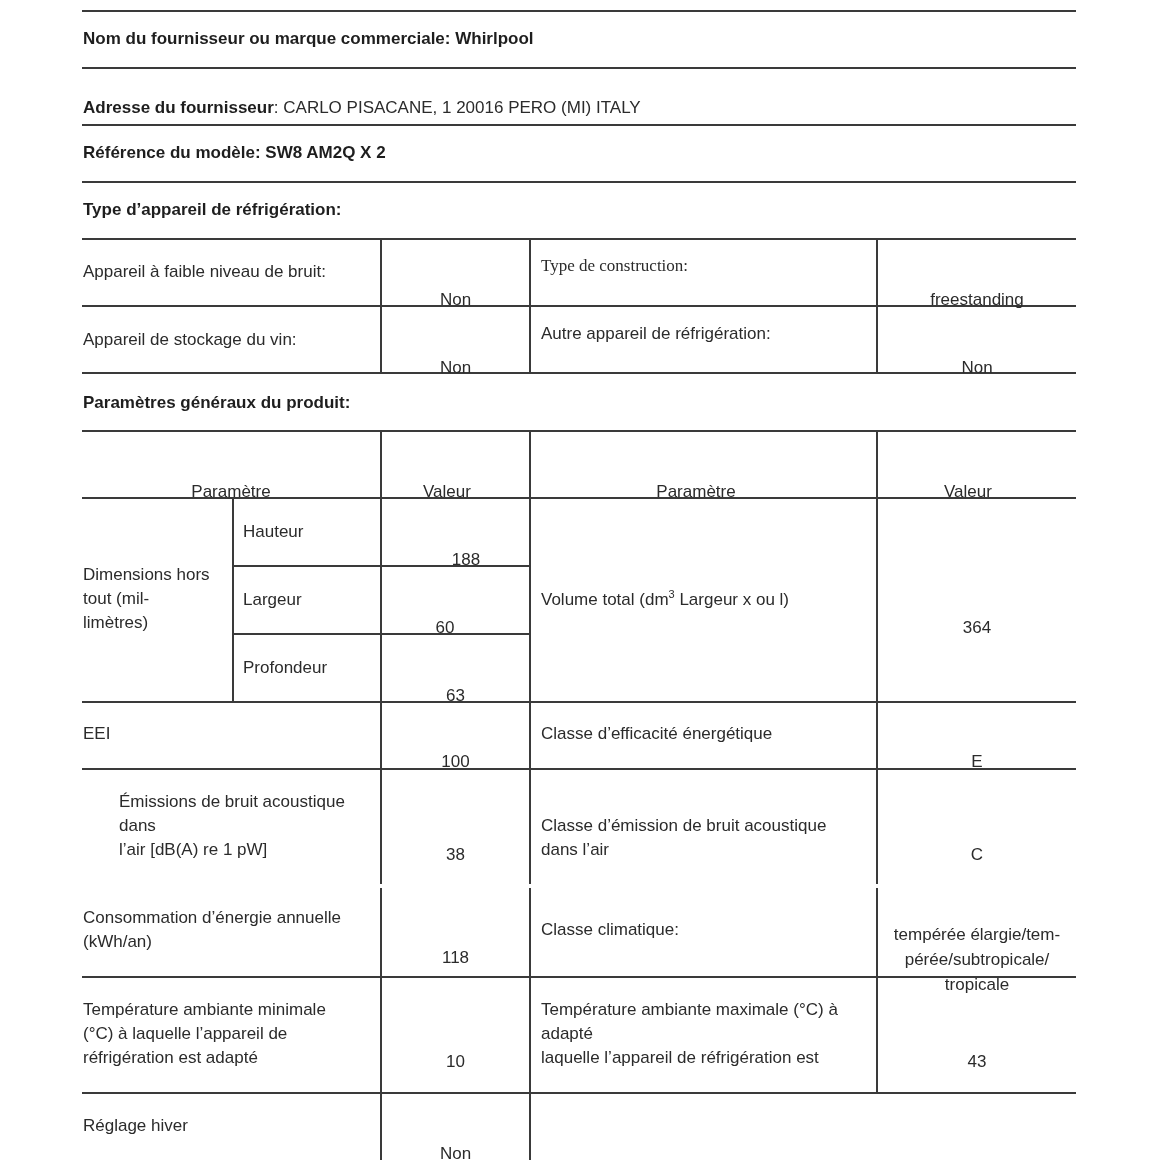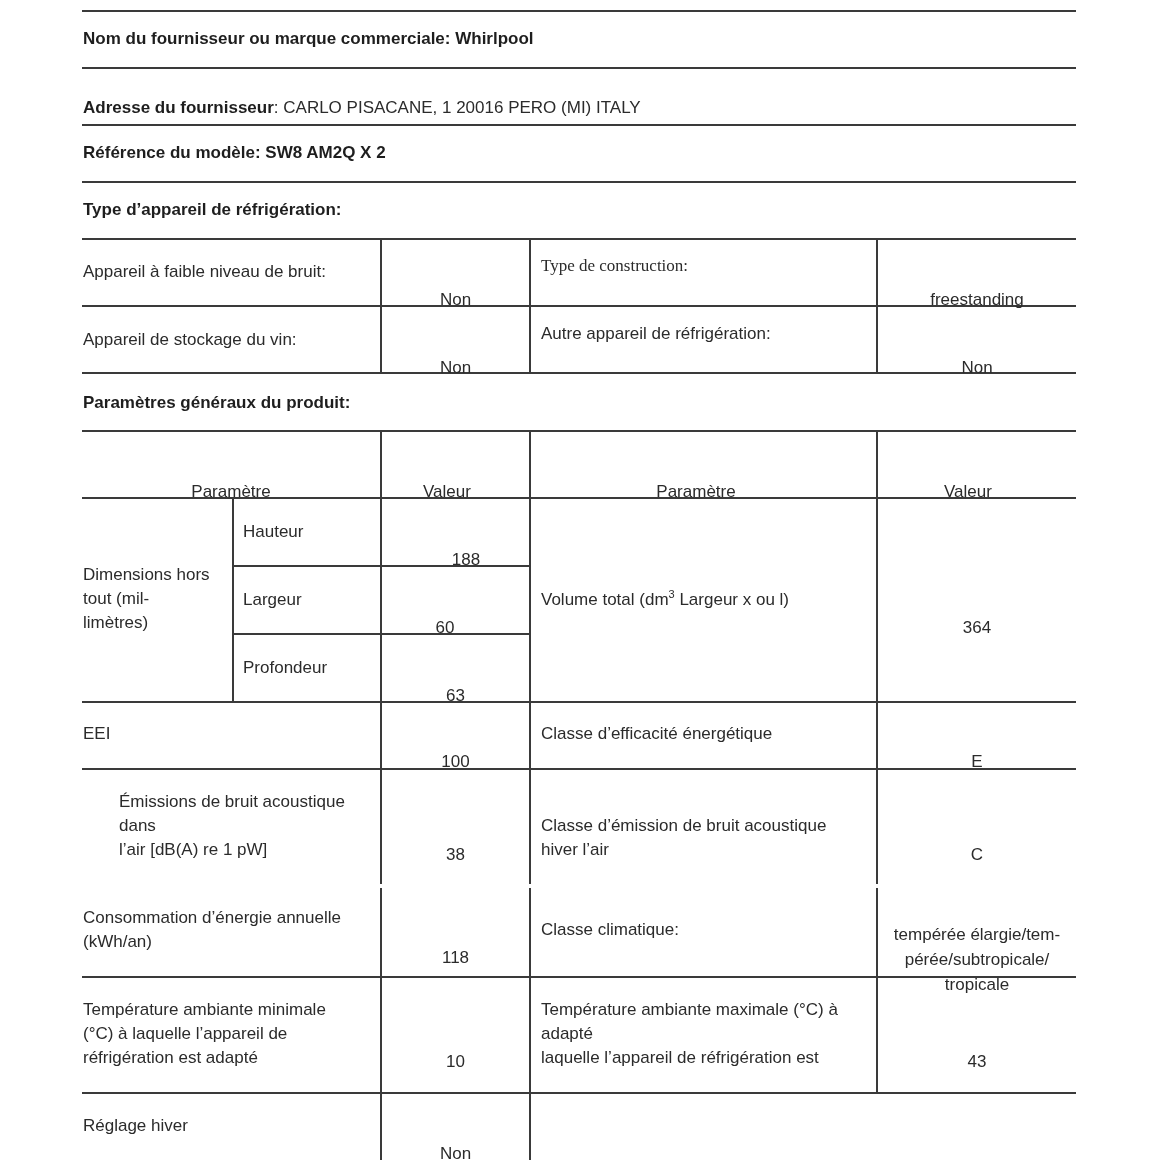--- a/index.html
+++ b/index.html
@@ -96,21 +96,21 @@
 <div class="t c" style="left:878px;width:198px;top:722px;">E</div>
 
 <div class="t" style="left:83px;top:790px;margin-left:36px;">
   <div>Émissions de bruit acoustique</div>
   <div>dans</div>
   <div>l’air [dB(A) re 1 pW]</div>
 </div>
 <div class="t c" style="left:382px;width:147px;top:815px;">38</div>
 <div class="t" style="left:541px;top:802px;margin-top:12px;">
   <div>Classe d’émission de bruit acoustique</div>
-  <div>hiver l’air</div>
+  <div>dans l’air</div>
 </div>
 <div class="t c" style="left:878px;width:198px;top:815px;">C</div>
 
 <div class="t" style="left:83px;top:906px;">
   <div>Consommation d’énergie annuelle</div>
   <div>(kWh/an)</div>
 </div>
 <div class="t c" style="left:382px;width:147px;top:918px;">118</div>
 <div class="t" style="left:541px;top:918px;">Classe climatique:</div>
 <div class="t c" style="left:878px;width:198px;top:894px;line-height:25px;">

